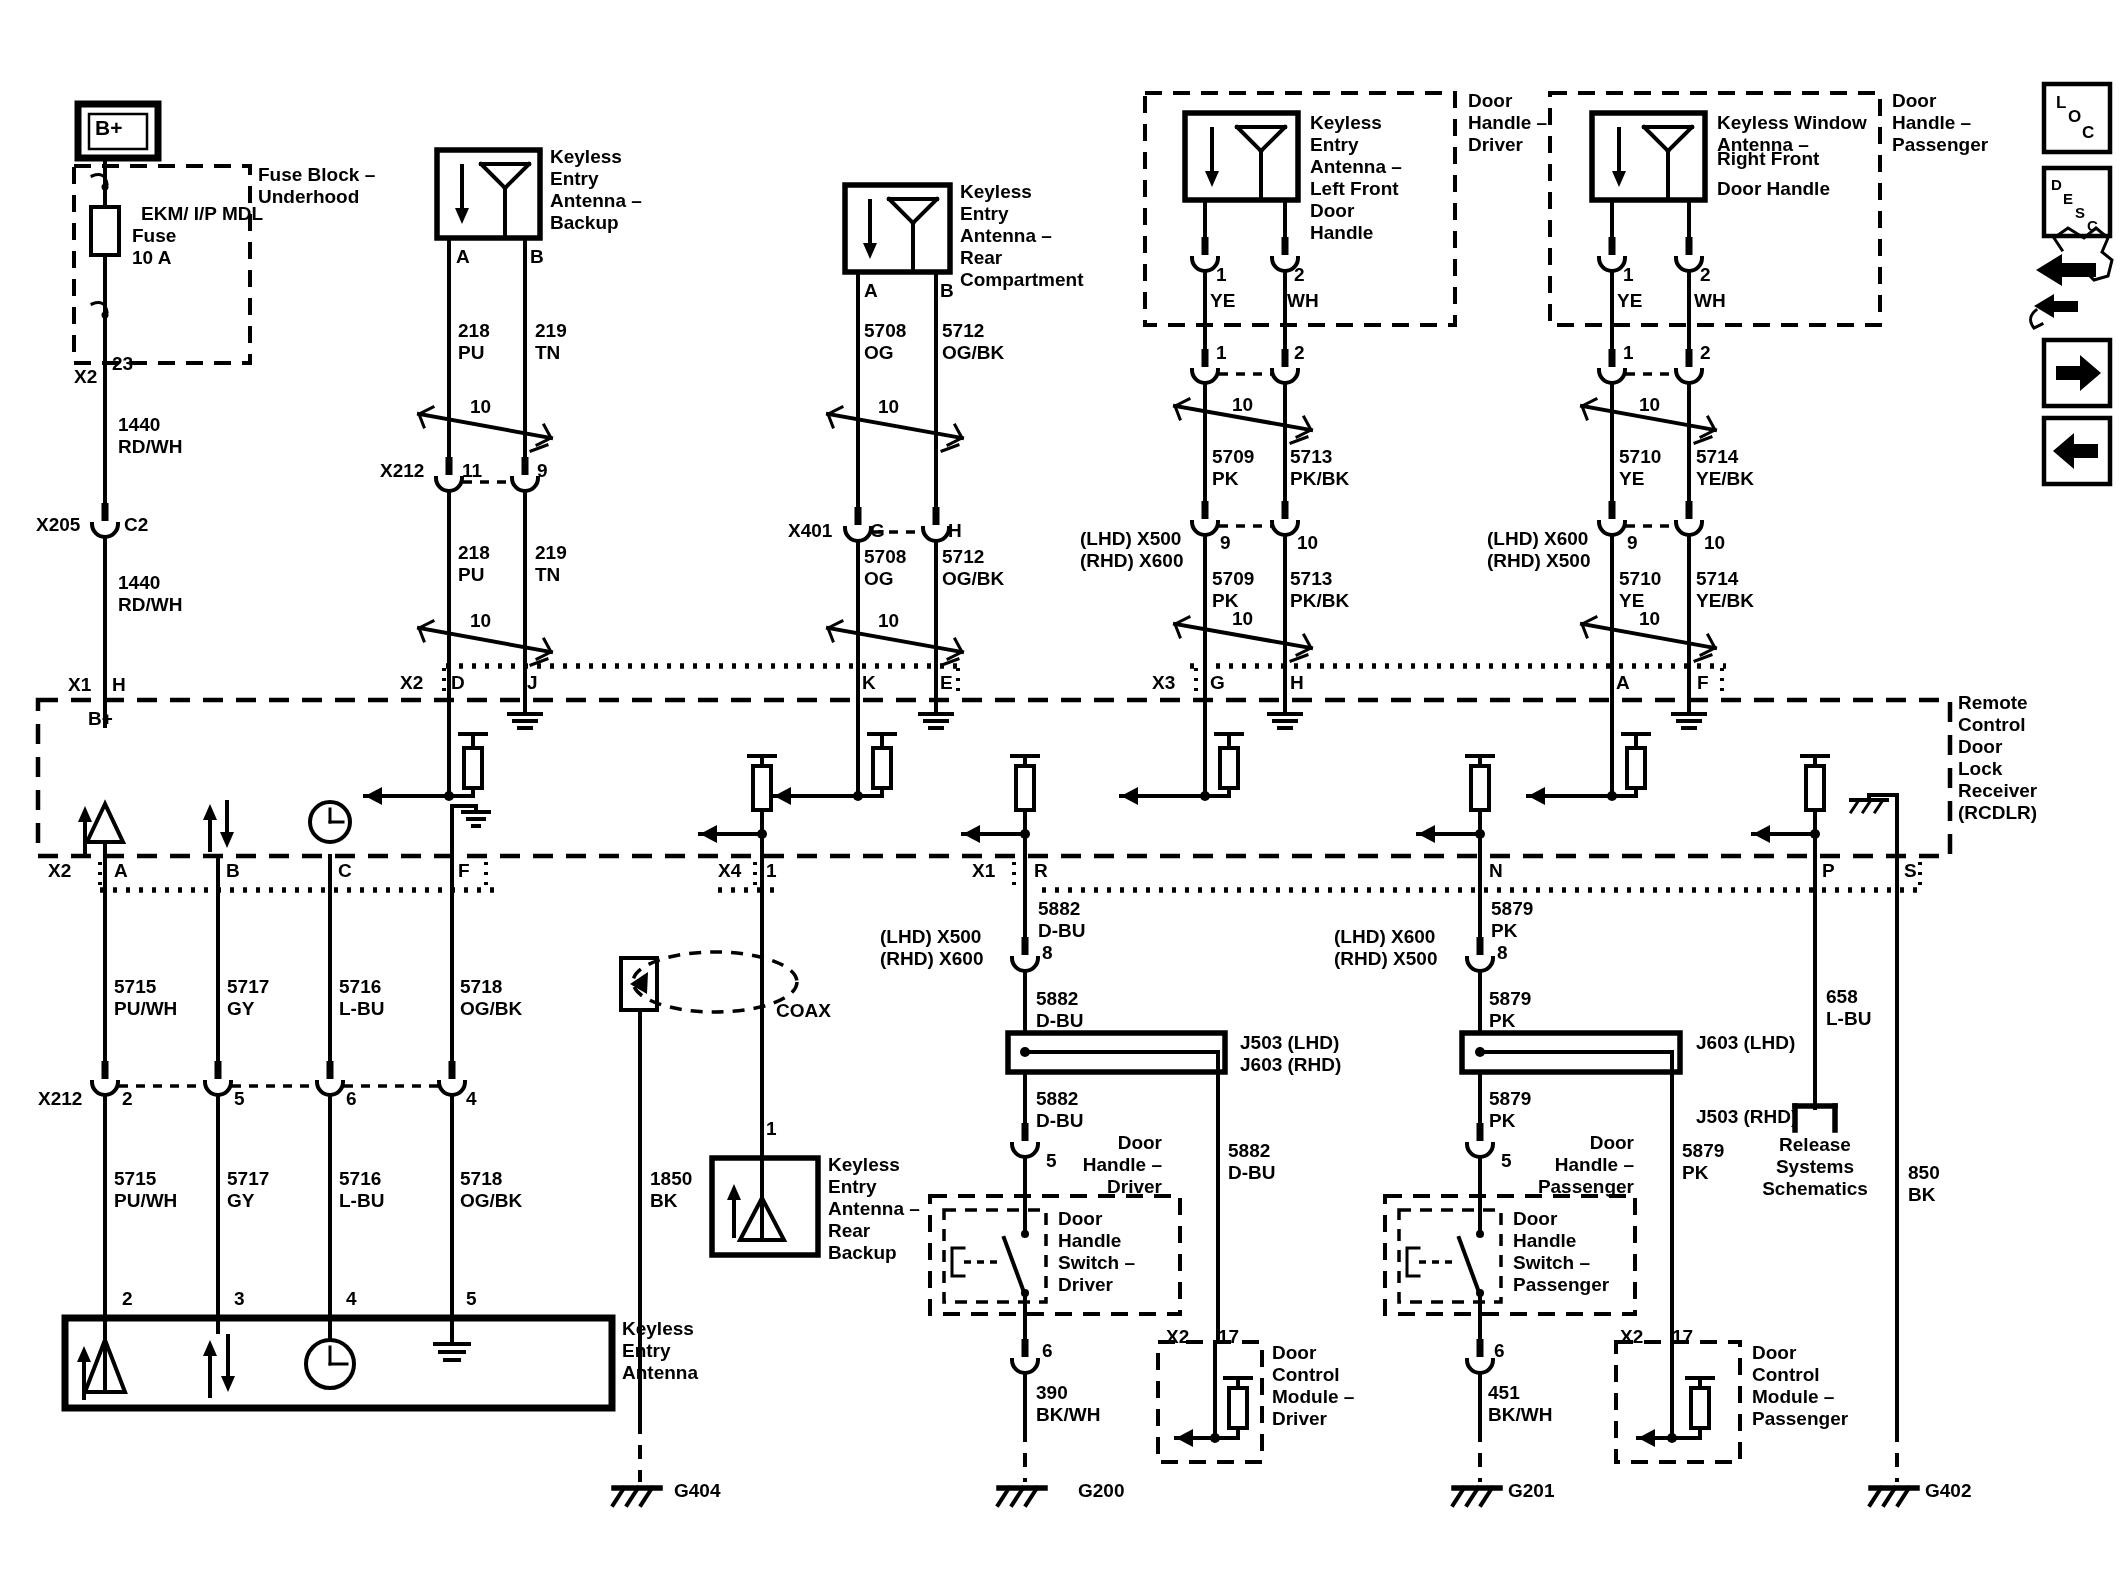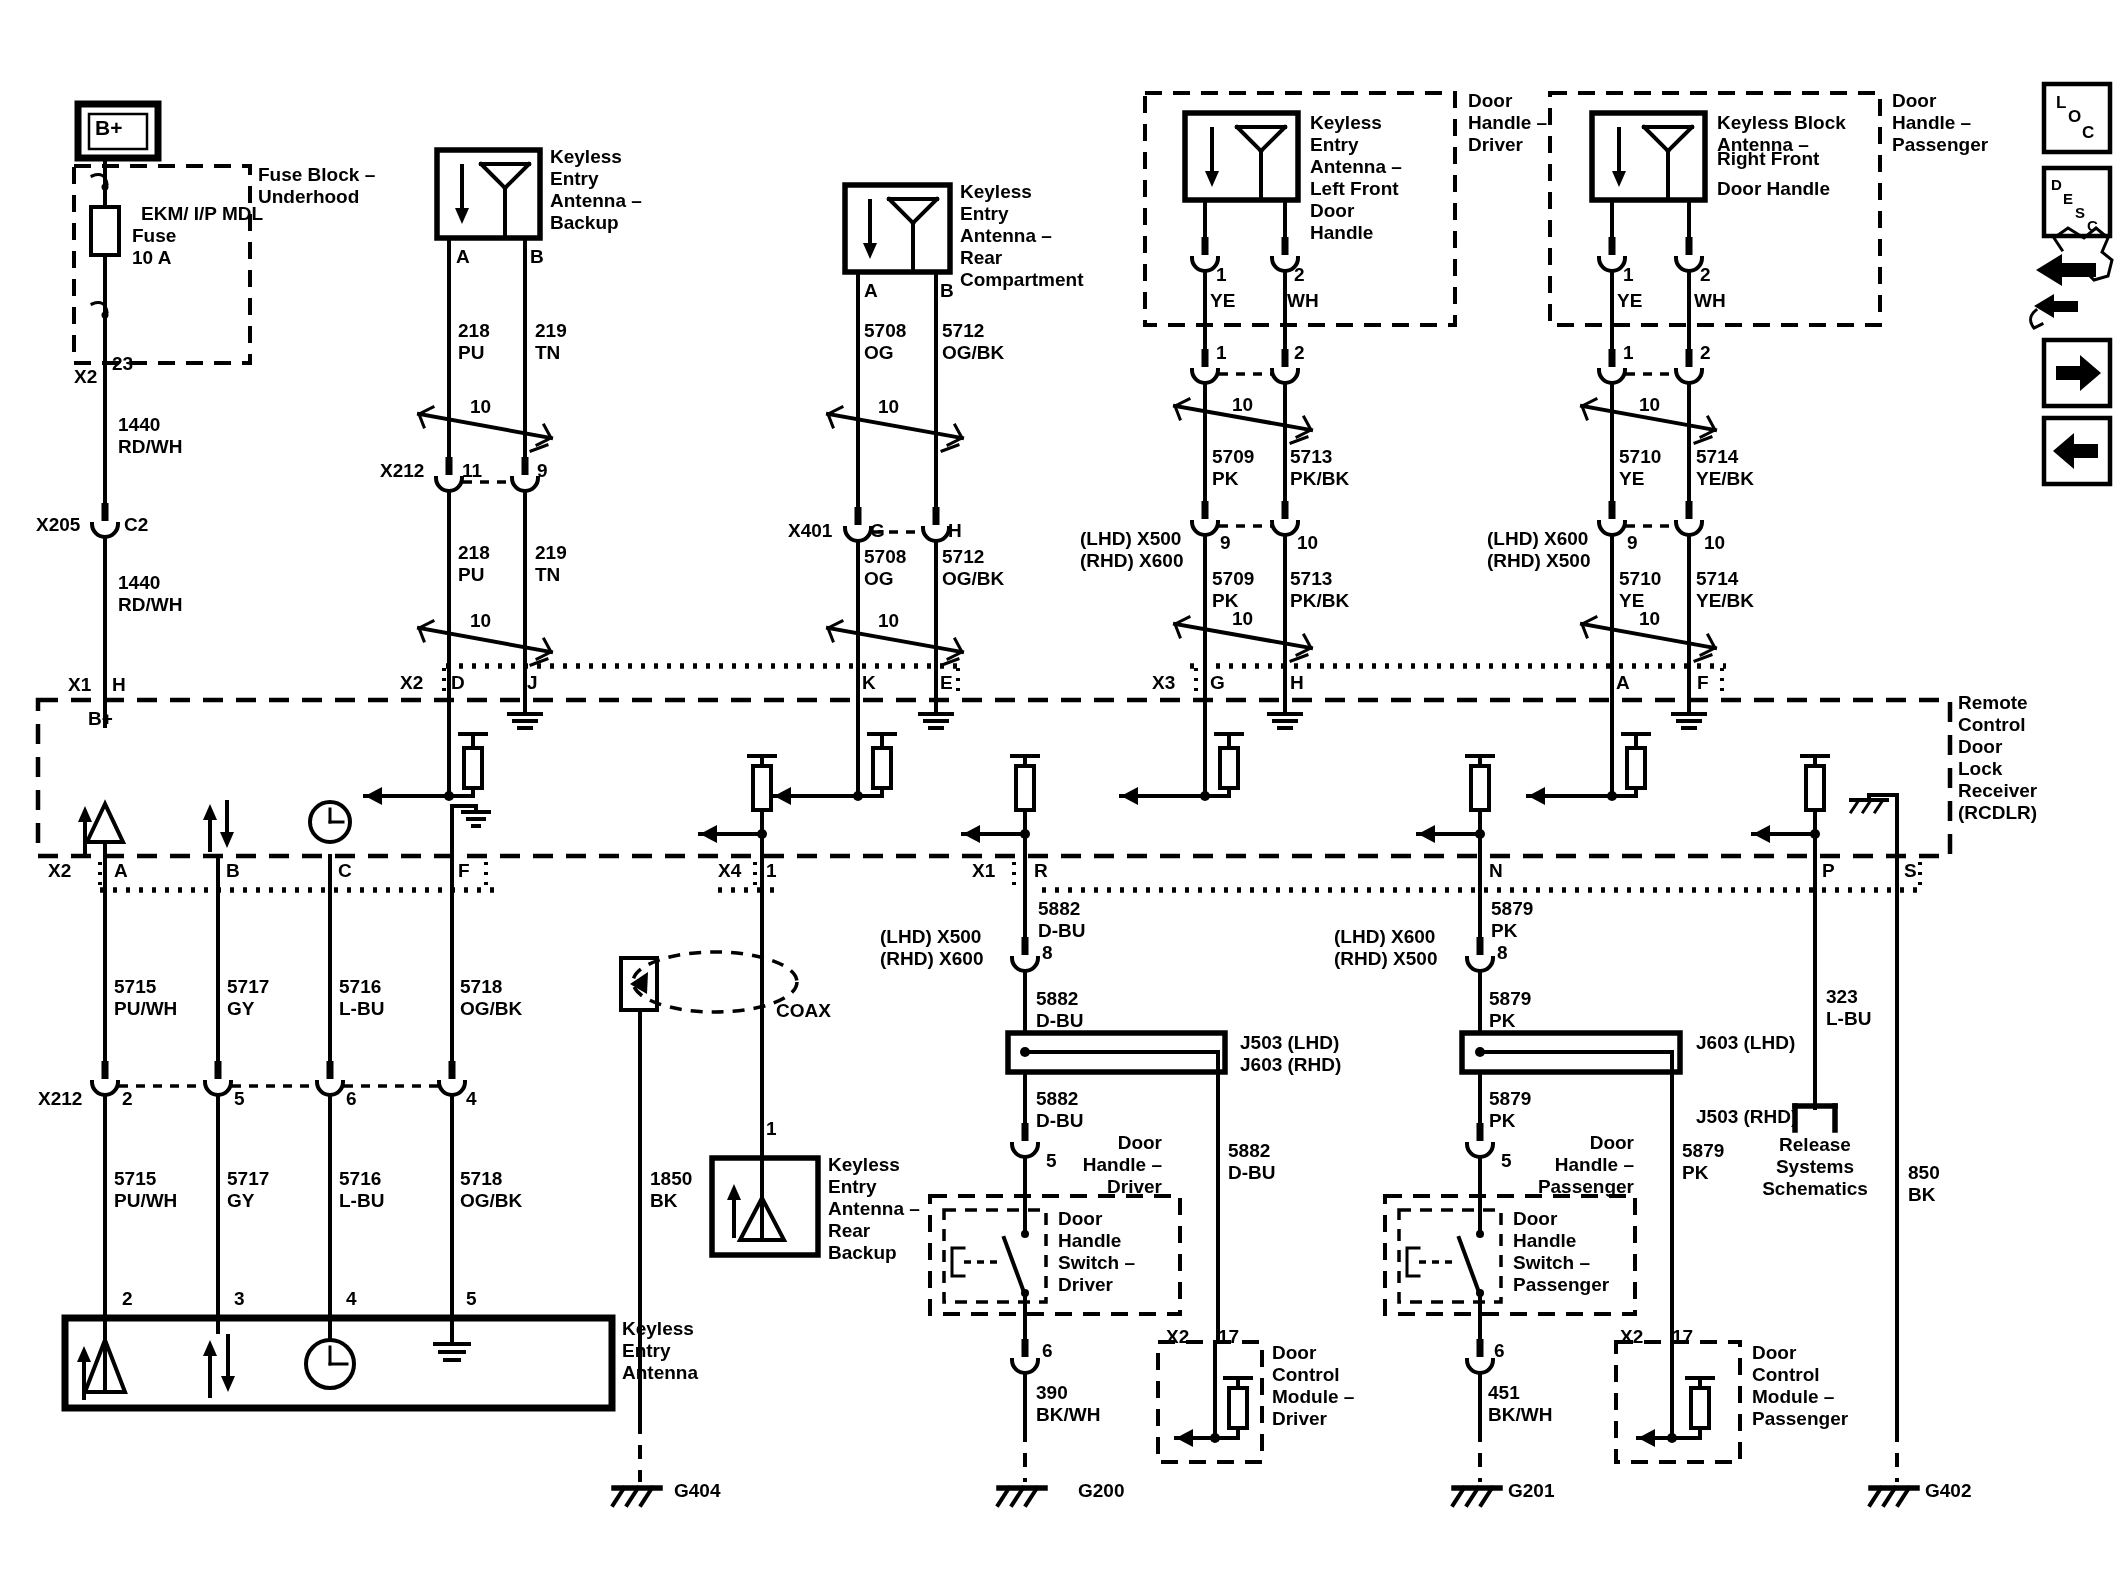--- a/index.html
+++ b/index.html
@@ -596,21 +596,21 @@
       <div class="lbl" style="left: 1212px; top: 590px;">PK</div>
       <div class="lbl" style="left: 1290px; top: 568px;">5713</div>
       <div class="lbl" style="left: 1290px; top: 590px;">PK/BK</div>
       <div class="lbl" style="left: 1232px; top: 608px;">10</div>
       <div class="lbl" style="left: 1152px; top: 672px;">X3</div>
       <div class="lbl" style="left: 1210px; top: 672px;">G</div>
       <div class="lbl" style="left: 1290px; top: 672px;">H</div>
       <div class="lbl" style="left: 1892px; top: 90px;">Door</div>
       <div class="lbl" style="left: 1892px; top: 112px;">Handle –</div>
       <div class="lbl" style="left: 1892px; top: 134px;">Passenger</div>
-      <div class="lbl" style="left: 1717px; top: 112px;">Keyless Block</div>
+      <div class="lbl" style="left: 1717px; top: 112px;">Keyless Window</div>
       <div class="lbl" style="left: 1717px; top: 134px;">Antenna –</div>
       <div class="lbl" style="left: 1717px; top: 148px;">Right Front</div>
       <div class="lbl" style="left: 1717px; top: 178px;">Door Handle</div>
       <div class="lbl" style="left: 1623px; top: 264px;">1</div>
       <div class="lbl" style="left: 1700px; top: 264px;">2</div>
       <div class="lbl" style="left: 1617px; top: 290px;">YE</div>
       <div class="lbl" style="left: 1694px; top: 290px;">WH</div>
       <div class="lbl" style="left: 1623px; top: 342px;">1</div>
       <div class="lbl" style="left: 1700px; top: 342px;">2</div>
       <div class="lbl" style="left: 1639px; top: 394px;">10</div>
@@ -740,21 +740,21 @@
       <div class="lbl" style="left: 1494px; top: 1340px;">6</div>
       <div class="lbl" style="left: 1488px; top: 1382px;">451</div>
       <div class="lbl" style="left: 1488px; top: 1404px;">BK/WH</div>
       <div class="lbl" style="left: 1508px; top: 1480px;">G201</div>
       <div class="lbl" style="left: 1620px; top: 1326px;">X2</div>
       <div class="lbl" style="left: 1672px; top: 1326px;">17</div>
       <div class="lbl" style="left: 1752px; top: 1342px;">Door</div>
       <div class="lbl" style="left: 1752px; top: 1364px;">Control</div>
       <div class="lbl" style="left: 1752px; top: 1386px;">Module –</div>
       <div class="lbl" style="left: 1752px; top: 1408px;">Passenger</div>
-      <div class="lbl" style="left: 1826px; top: 986px;">323</div>
+      <div class="lbl" style="left: 1826px; top: 986px;">658</div>
       <div class="lbl" style="left: 1826px; top: 1008px;">L-BU</div>
       <div class="lbl" style="left: 1815px; top: 1134px; transform: translateX(-50%);">Release</div>
       <div class="lbl" style="left: 1815px; top: 1156px; transform: translateX(-50%);">Systems</div>
       <div class="lbl" style="left: 1815px; top: 1178px; transform: translateX(-50%);">Schematics</div>
       <div class="lbl" style="left: 1908px; top: 1162px;">850</div>
       <div class="lbl" style="left: 1908px; top: 1184px;">BK</div>
       <div class="lbl" style="left: 1925px; top: 1480px;">G402</div>
     </div>
 
   <div id="nav">

